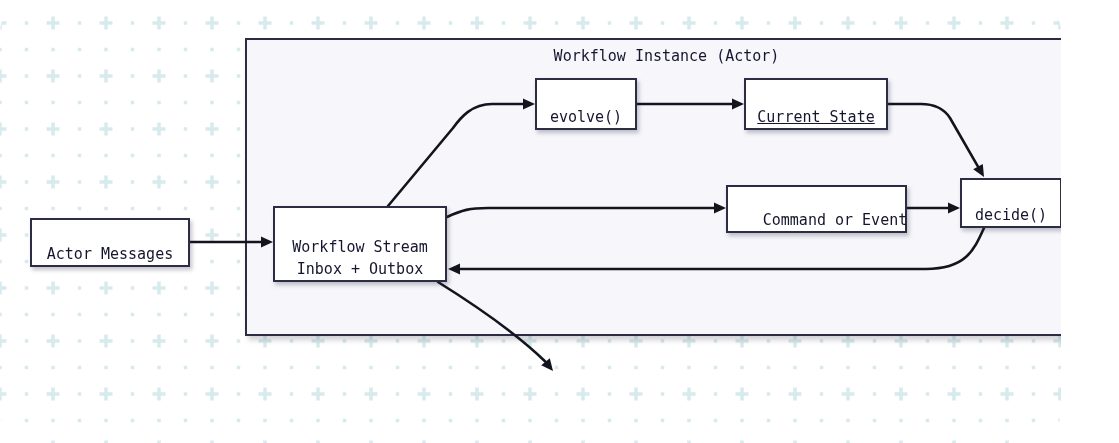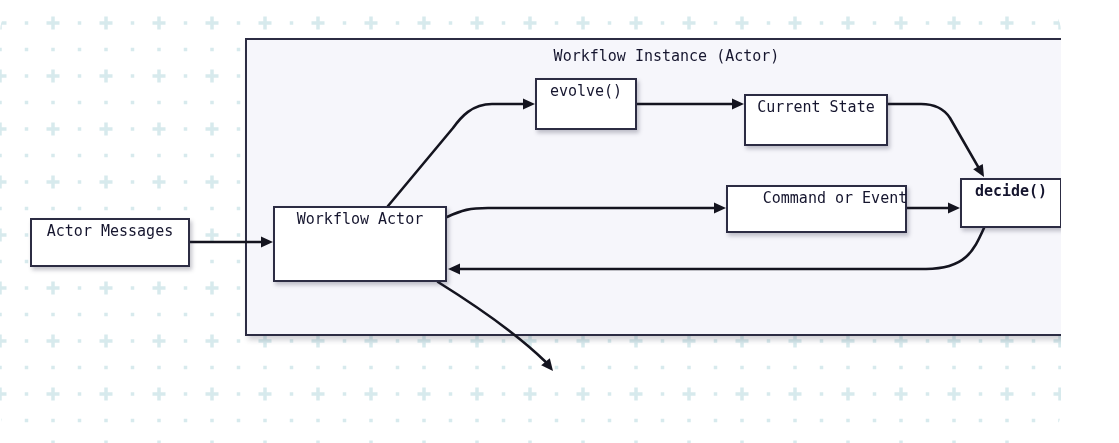--- a/index.html
+++ b/index.html
@@ -36,35 +36,35 @@
   }
   .container-title{
     position:absolute;left:0;right:0;top:7px;
     text-align:center;
     font-size:15px;font-weight:500;
     color:var(--text);
   }
   .node{
     position:absolute;z-index:3;
     display:flex;flex-direction:column;
-    align-items:center;justify-content:flex-start;
+    align-items:center;justify-content:flex-end;
     background:var(--node-fill);
     border:2.5px solid var(--node-border);
     box-shadow:2px 3px 4px rgba(44,44,67,0.28);
     font-size:15px;font-weight:500;
     line-height:22px;
     text-align:center;
     white-space:nowrap;
   }
   #node-input    {left:30px; top:218px;width:160px;height:49px;}
   #node-stream   {left:273px;top:206px;width:174px;height:76px;}
   #node-evolve   {left:535px;top:78px; width:102px;height:52px;}
-  #node-current  {left:744px;top:94px; width:144px;height:52px;}
+  #node-current  {left:744px;top:78px; width:144px;height:52px;text-decoration:underline;}
   #node-command  {left:726px;top:185px;width:181px;height:48px;padding-left:37px;}
-  #node-decide   {left:960px;top:178px;width:102px;height:50px;font-weight:bold;}
+  #node-decide   {left:960px;top:178px;width:102px;height:50px;}
   #node-output   {left:499px;top:375px;width:173px;height:50px;}
 </style>
 </head>
 <body>
 
 <div class="canvas">
 
   <svg id="bg-layer" class="layer">
       <rect x="-6.5" y="21.25" width="13" height="3.5" fill="#d7eaed"></rect>
       <rect x="-1.75" y="16.5" width="3.5" height="13" fill="#d7eaed"></rect>
@@ -1026,21 +1026,22 @@
 
     <path class="edge" d="M438,282 Q510,327 545.5,361.7"></path>
     <path class="head" d="M553,371 L541.2,365.2 L549.8,358.3 Z"></path>
   </svg>
 
   <div class="node" id="node-input">
     <span>Actor Messages</span>
   </div>
 
   <div class="node" id="node-stream">
-    <span>Workflow Actor</span>
+    <span>Workflow Stream</span>
+    <span>Inbox + Outbox</span>
   </div>
 
   <div class="node" id="node-evolve">
     <span>evolve()</span>
   </div>
 
   <div class="node" id="node-current">
     <span>Current State</span>
   </div>
 

